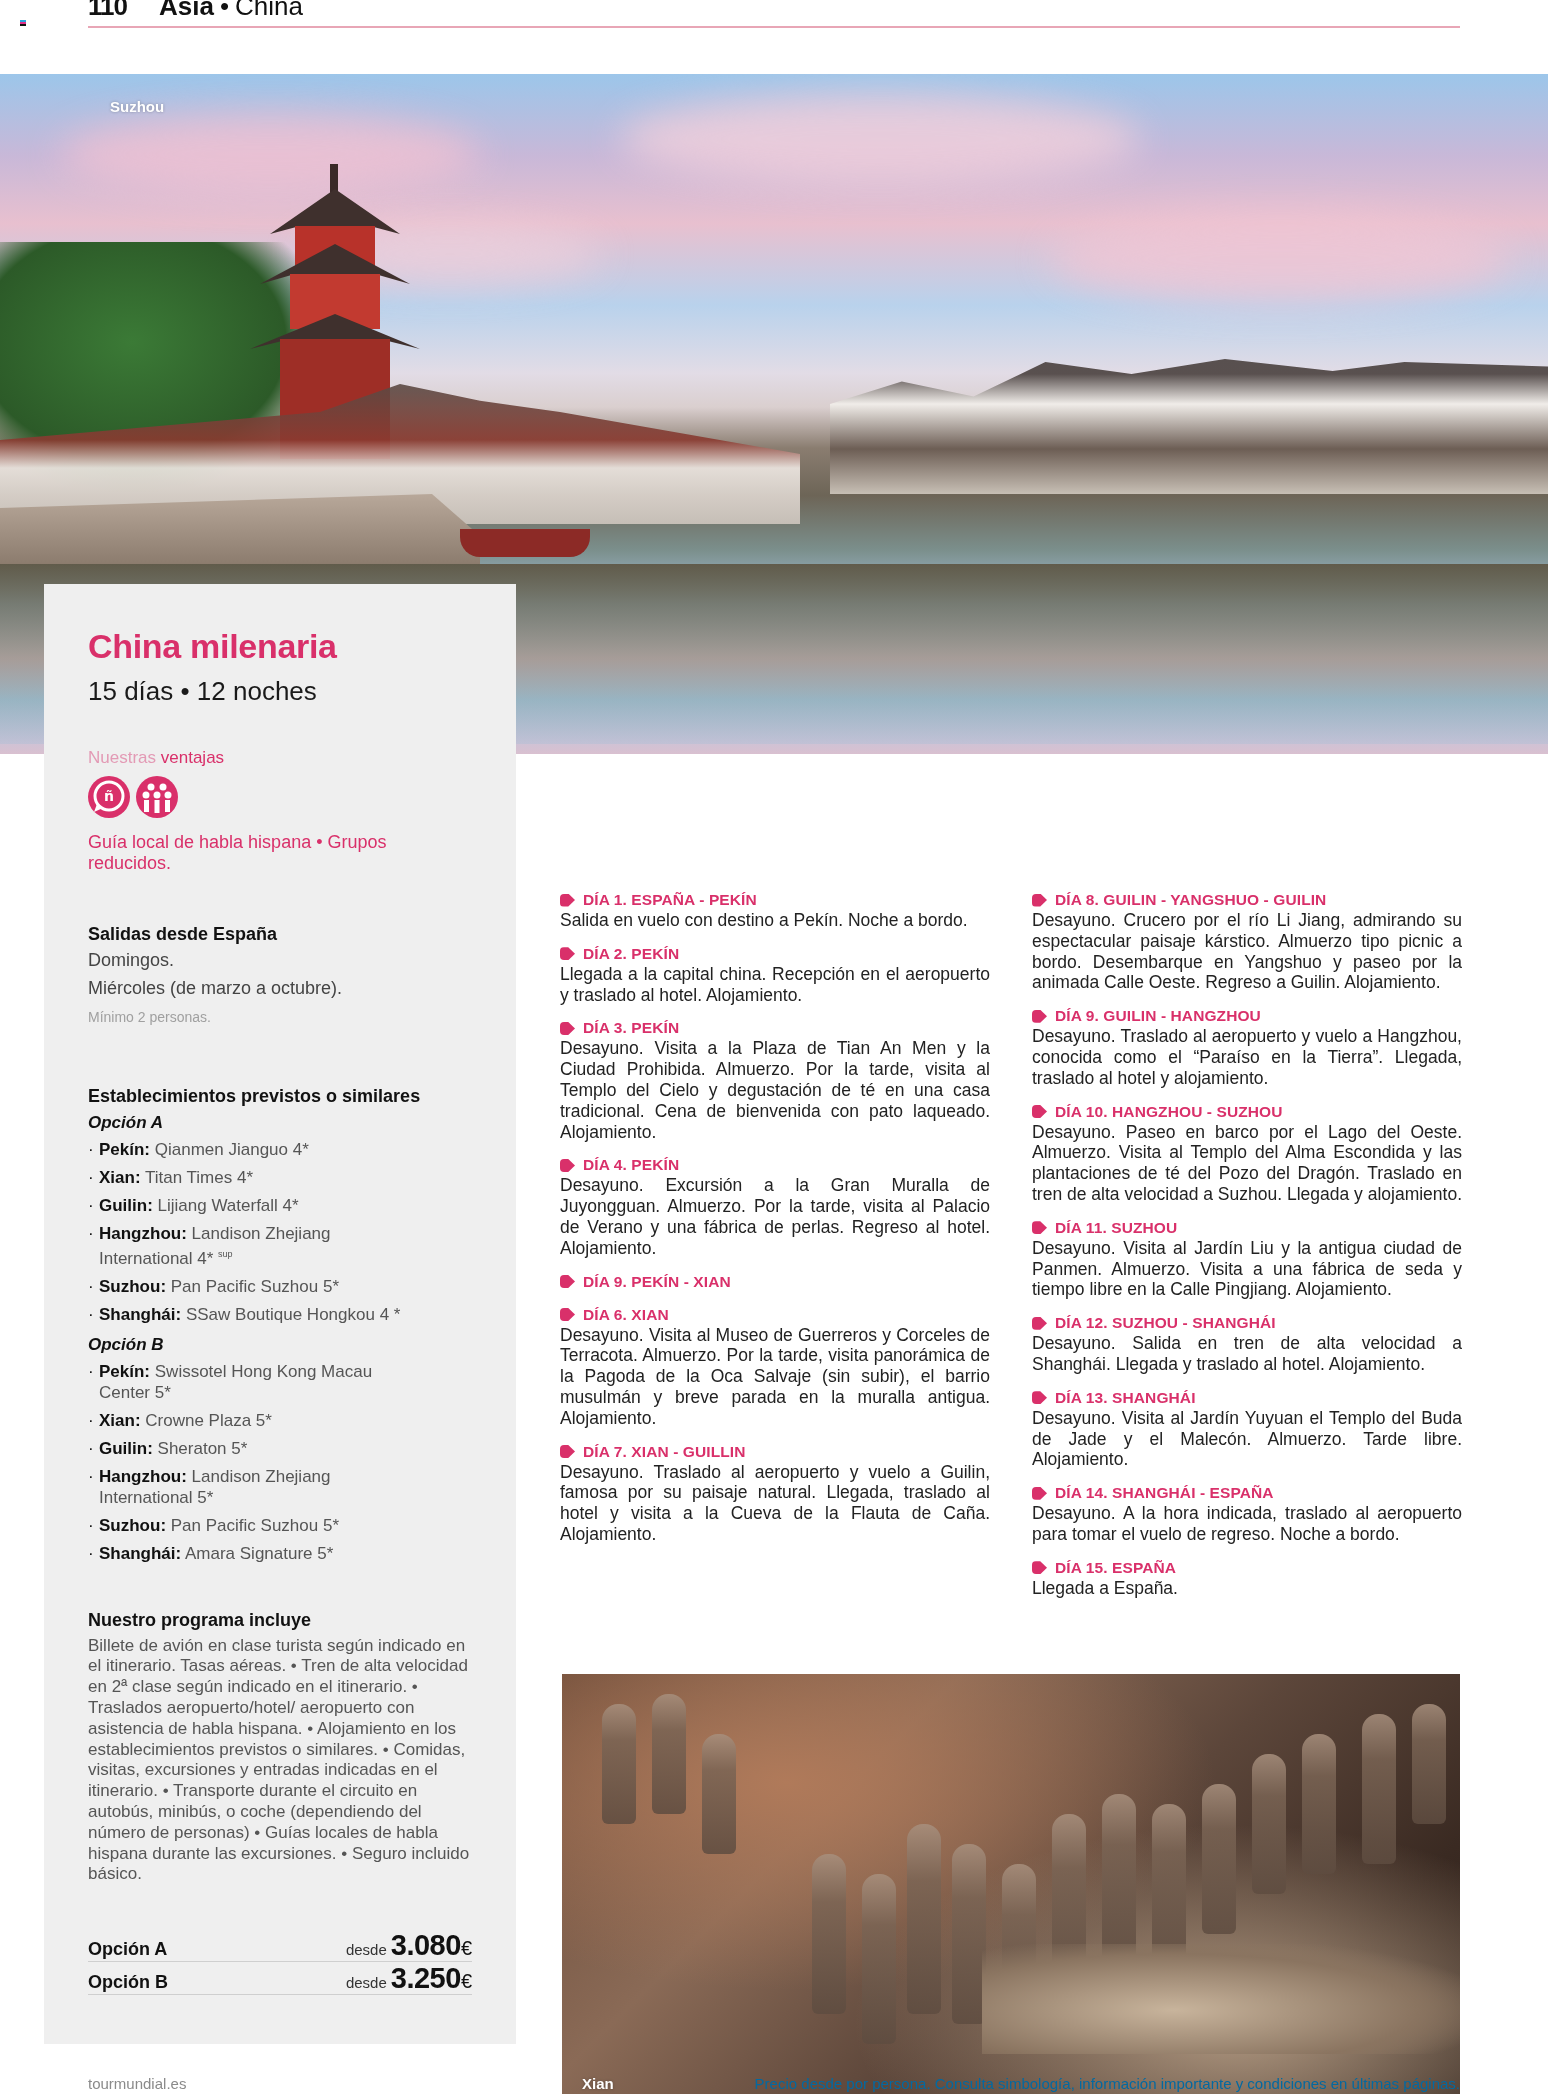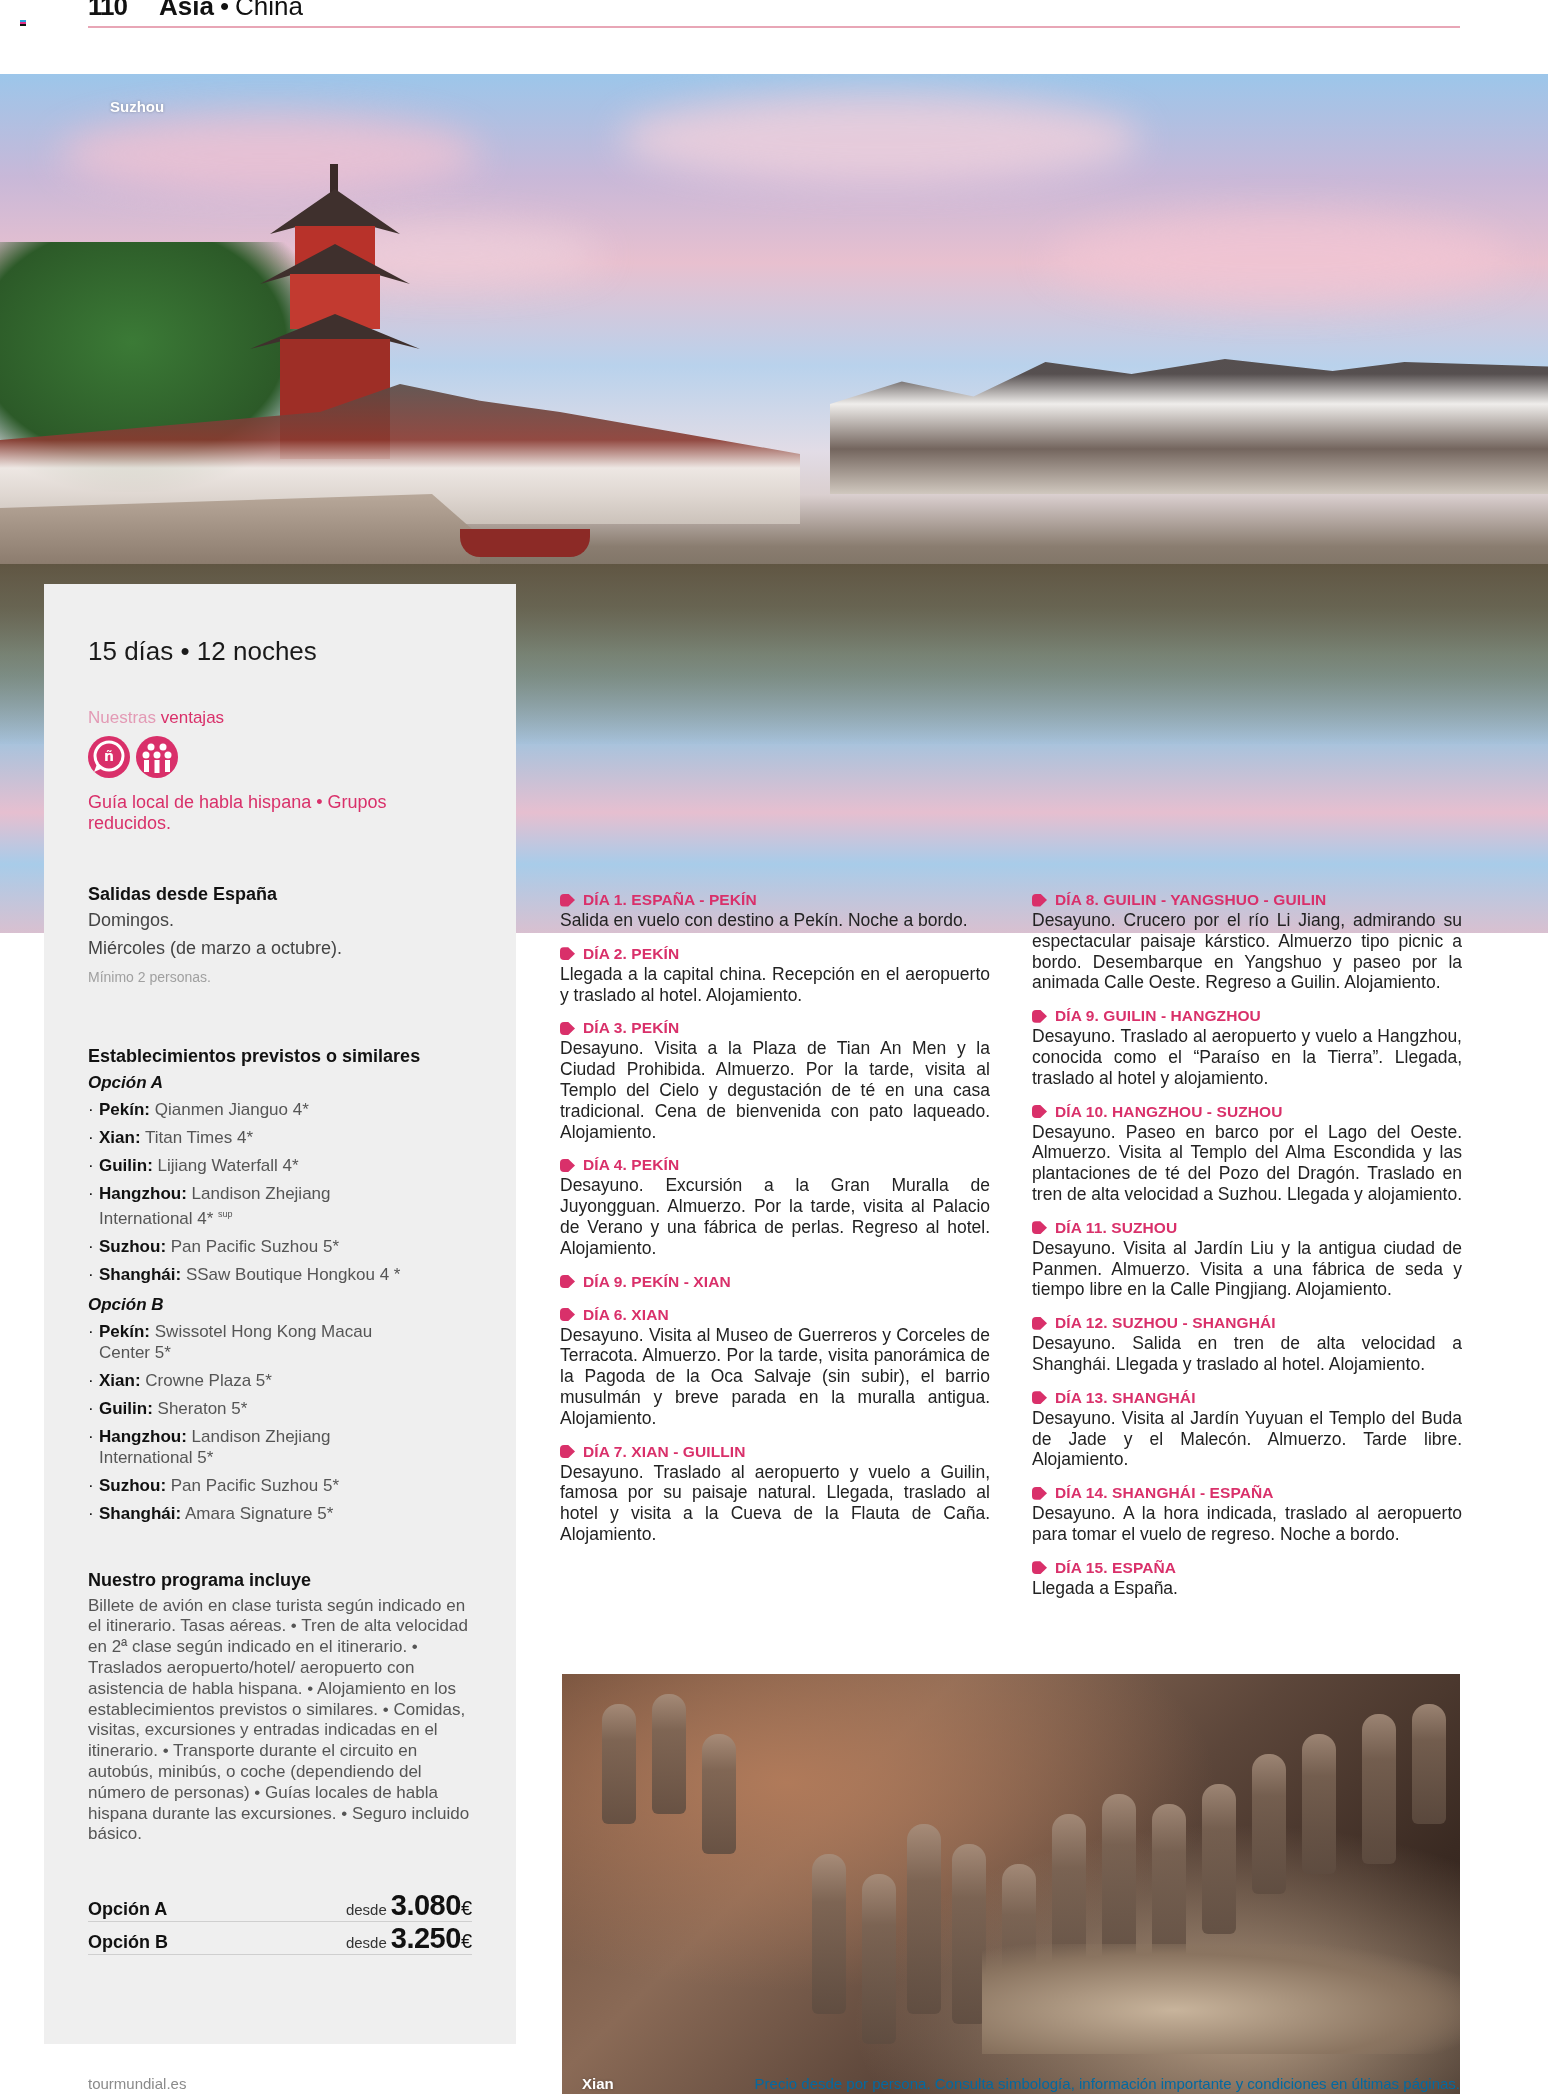--- a/index.html
+++ b/index.html
@@ -10,21 +10,21 @@
     .reg-marks { position: absolute; left: 20px; top: 20px; width: 6px; height: 8px; }
     .reg-marks span { display: block; height: 2px; width: 6px; }
     .page-header { position: absolute; left: 88px; top: -6px; width: 1372px; height: 34px; border-bottom: 2px solid #e8a6b6; display: flex; align-items: flex-end; padding-bottom: 4px; }
     .page-num { font-weight: 700; font-size: 26px; letter-spacing: -1px; margin-right: 32px; color: #111; }
     .section-title { font-size: 26px; color: #111; }
     .section-title b { font-weight: 700; }
     .section-title .dot { margin: 0 6px; }
     .section-title .sub { font-weight: 400; }
 
     
-    .hero { position: absolute; left: 0; top: 74px; width: 1548px; height: 859px; overflow: hidden;
+    .hero { position: absolute; left: 0; top: 74px; width: 1548px; height: 680px; overflow: hidden;
       background:
         linear-gradient(180deg, #9cc6ea 0%, #c8b8d8 12%, #e8c0cf 22%, #b9d2ec 34%, #e2dce6 44%, #dacfcf 49%, #8a7d70 55%, #6d6557 62%, #7b8f8c 70%, #a9c3dc 78%, #e6bfd0 86%, #a8cce9 92%, #d9c0d0 100%);
     }
     .hero .sky-cloud { position: absolute; border-radius: 50%; filter: blur(18px); opacity: .75; }
     .hero .trees { position: absolute; left: 0; top: 168px; width: 330px; height: 250px; background: radial-gradient(ellipse at 40% 40%, #3b7a36 0%, #2c5a28 55%, rgba(44,90,40,0) 72%); }
     .hero .pagoda { position: absolute; left: 250px; top: 90px; width: 170px; height: 300px; }
     .hero .buildings-left { position: absolute; left: 0; top: 310px; width: 800px; height: 140px; background: linear-gradient(180deg, #5a4a44 0%, #8a3a30 40%, #efe9e4 60%, #cfc6be 100%); clip-path: polygon(0 40%, 40% 20%, 50% 0, 60% 12%, 70% 20%, 100% 50%, 100% 100%, 0 100%); opacity: .9; }
     .hero .buildings-right { position: absolute; left: 830px; top: 270px; width: 718px; height: 150px; background: linear-gradient(180deg, #4d4442 0%, #4d4442 20%, #f2efeb 40%, #6a5b52 70%, #cfc7bd 100%); clip-path: polygon(0 40%, 10% 25%, 20% 35%, 30% 12%, 42% 20%, 55% 10%, 70% 18%, 80% 12%, 100% 15%, 100% 100%, 0 100%); opacity: .92; }
     .hero .steps { position: absolute; left: 0; top: 420px; width: 480px; height: 70px; background: linear-gradient(180deg, #b8a89a, #8c7c6e); clip-path: polygon(0 20%, 90% 0, 100% 60%, 100% 100%, 0 100%); }
     .hero .boat { position: absolute; left: 460px; top: 455px; width: 130px; height: 28px; background: #8c2a26; border-radius: 0 0 20px 20px; }
@@ -119,20 +119,21 @@
   </svg>
   <div class="buildings-left"></div>
   <div class="buildings-right"></div>
   <div class="steps"></div>
   <div class="boat"></div>
   <div class="reflection"></div>
   <span class="photo-caption" style="left:110px;top:24px">Suzhou</span>
 </div>
 
 <div class="info-card">
+  <div class="trip-title">China milenaria</div>
   <div class="trip-duration">15 días • 12 noches</div>
 
   <div class="advantages-label">
     <span>Nuestras</span> <b>ventajas</b>
   </div>
   <div class="icons-row">
     <div class="adv-icon">
       <svg width="42" height="42" viewBox="0 0 42 42">
         <circle cx="21" cy="20" r="14" fill="none" stroke="#fff" stroke-width="3"></circle>
         <path d="M9 28 L6 36 L15 32" fill="#fff"></path>

